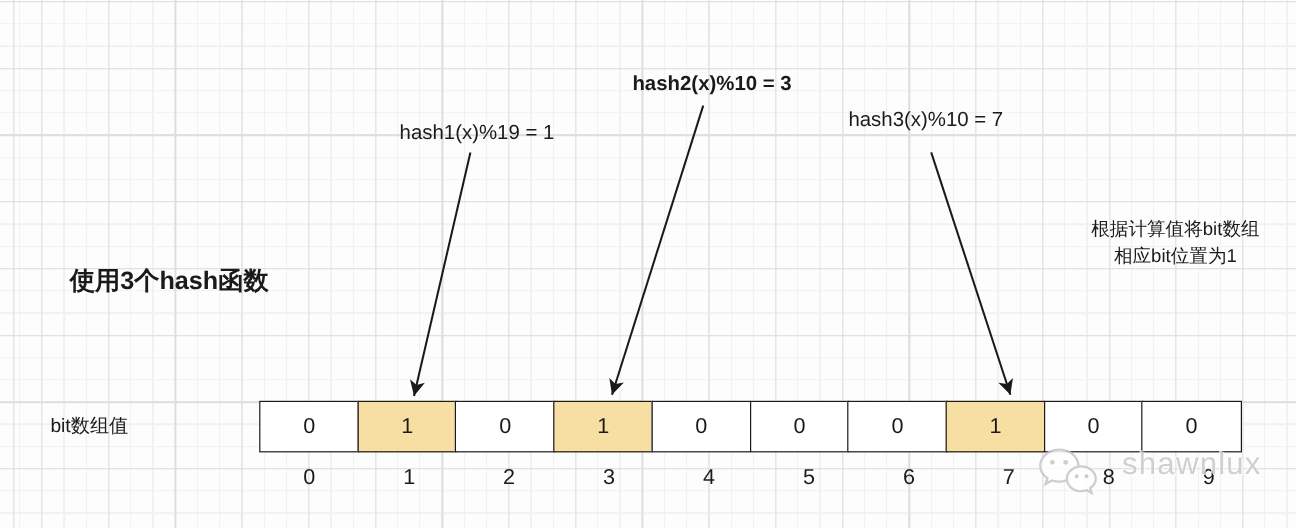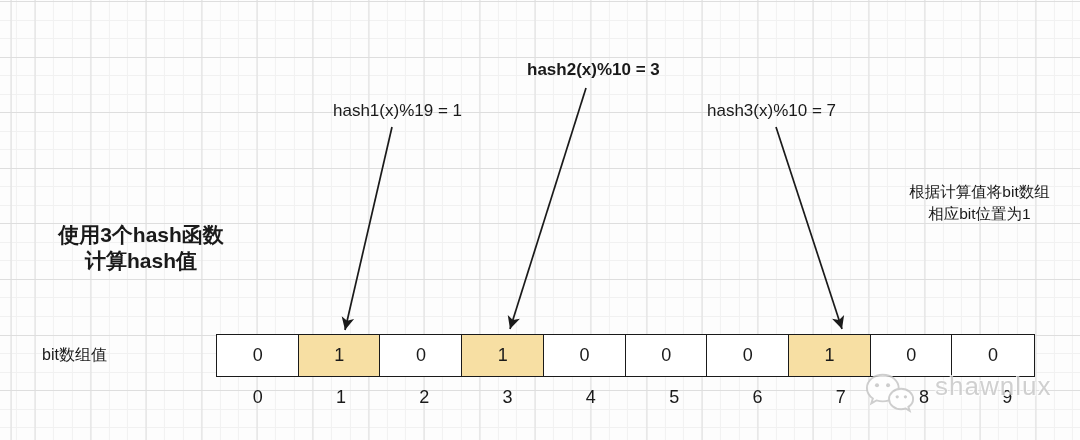--- a/index.html
+++ b/index.html
@@ -63,27 +63,26 @@
     text-shadow:1px 1px 0 #ffffff,-1px -1px 0 rgba(255,255,255,.9);
   }
 </style>
 </head>
 <body>
 
 <div id="canvas">
 
   <div class="title">
     <div>使用3个hash函数</div>
-    <div>计算hash值</div>
   </div>
 
   <div id="hash-layer">
       <div class="hash-label" style="left: 333px; top: 101px;">hash1(x)%19 = 1</div>
       <div class="hash-label" style="left: 527px; top: 60px; font-weight: bold;">hash2(x)%10 = 3</div>
-      <div class="hash-label" style="left: 707px; top: 101px;">hash3(x)%10 = 7</div>
+      <div class="hash-label" style="left: 707px; top: 90px;">hash3(x)%10 = 7</div>
     </div>
 
   <svg id="arrow-layer" width="1080" height="440" viewBox="0 0 1080 440">
     <defs>
       <marker id="arrowhead" viewBox="0 0 12 12" refX="11" refY="6" markerWidth="9" markerHeight="9" orient="auto">
         <path d="M1,1 L11,6 L1,11 L3.6,6 Z" fill="#1a1a1a"></path>
       </marker>
     </defs>
   <line x1="392" y1="127" x2="345" y2="330" stroke="#1a1a1a" stroke-width="1.7" marker-end="url(#arrowhead)"></line>
       <line x1="586" y1="88" x2="510" y2="329" stroke="#1a1a1a" stroke-width="1.7" marker-end="url(#arrowhead)"></line>

